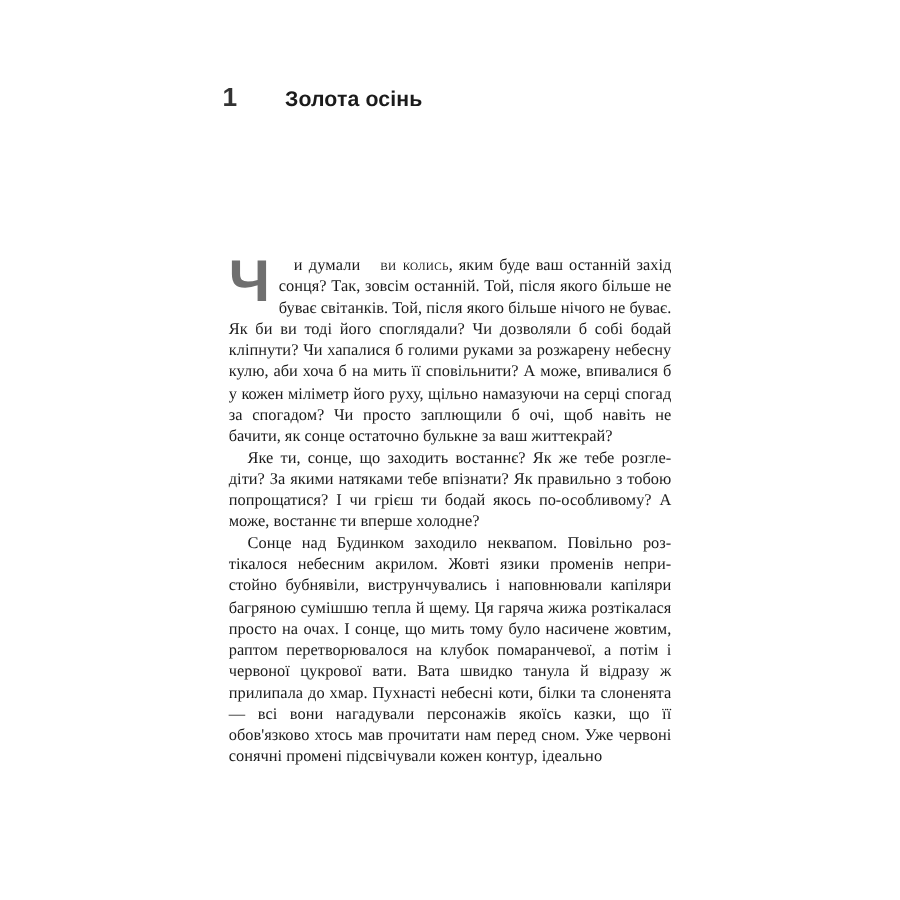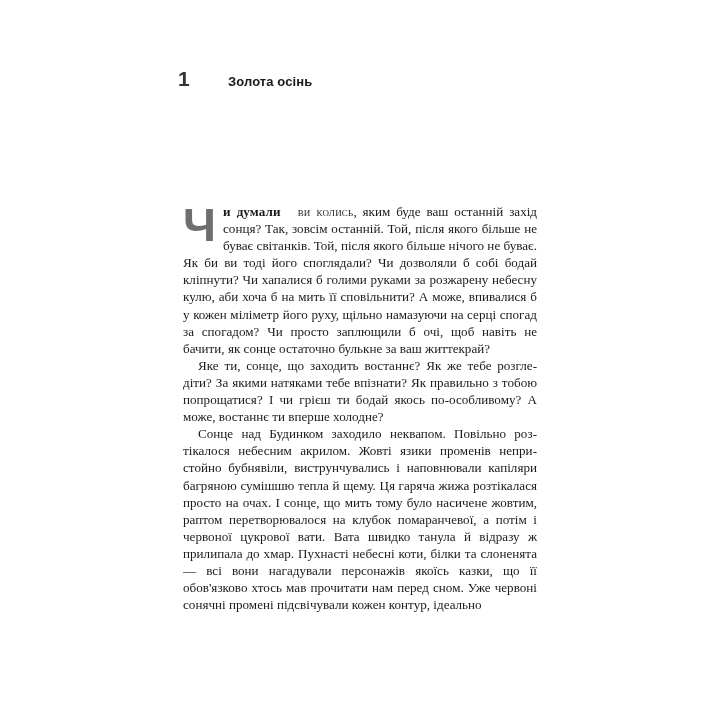--- a/index.html
+++ b/index.html
@@ -38,21 +38,21 @@
     font-size: 21px;
     line-height: 1;
     color: #333333;
     letter-spacing: 0;
     width: 50px;
     display: inline-block;
   }
   .chapter-title {
     font-family: "Liberation Sans", "DejaVu Sans", sans-serif;
     font-weight: 600;
-    font-size: 13px;
+    font-size: 17px;
     line-height: 1;
     color: #1b1b1b;
     letter-spacing: 0.1px;
   }
 
   
   .text-block {
     position: absolute;
     left: 183px;
     top: 203px;
@@ -83,22 +83,23 @@
     font-weight: 700;
     color: #6f6f6f;
     font-size: 47px;
     line-height: 40px;
     height: 44px;
     margin: 2px 7px 0 0;
     padding: 0;
     display: block;
   }
   .smallcaps-bold {
-    font-weight: 700;
+    font-weight: 400;
     letter-spacing: 0.1px;
+    margin-left: 12px;
   }
   .smallcaps {
     font-variant: small-caps;
     letter-spacing: 0.2px;
     margin-left: 11px;
   }
 </style>
 </head>
 <body>
 

